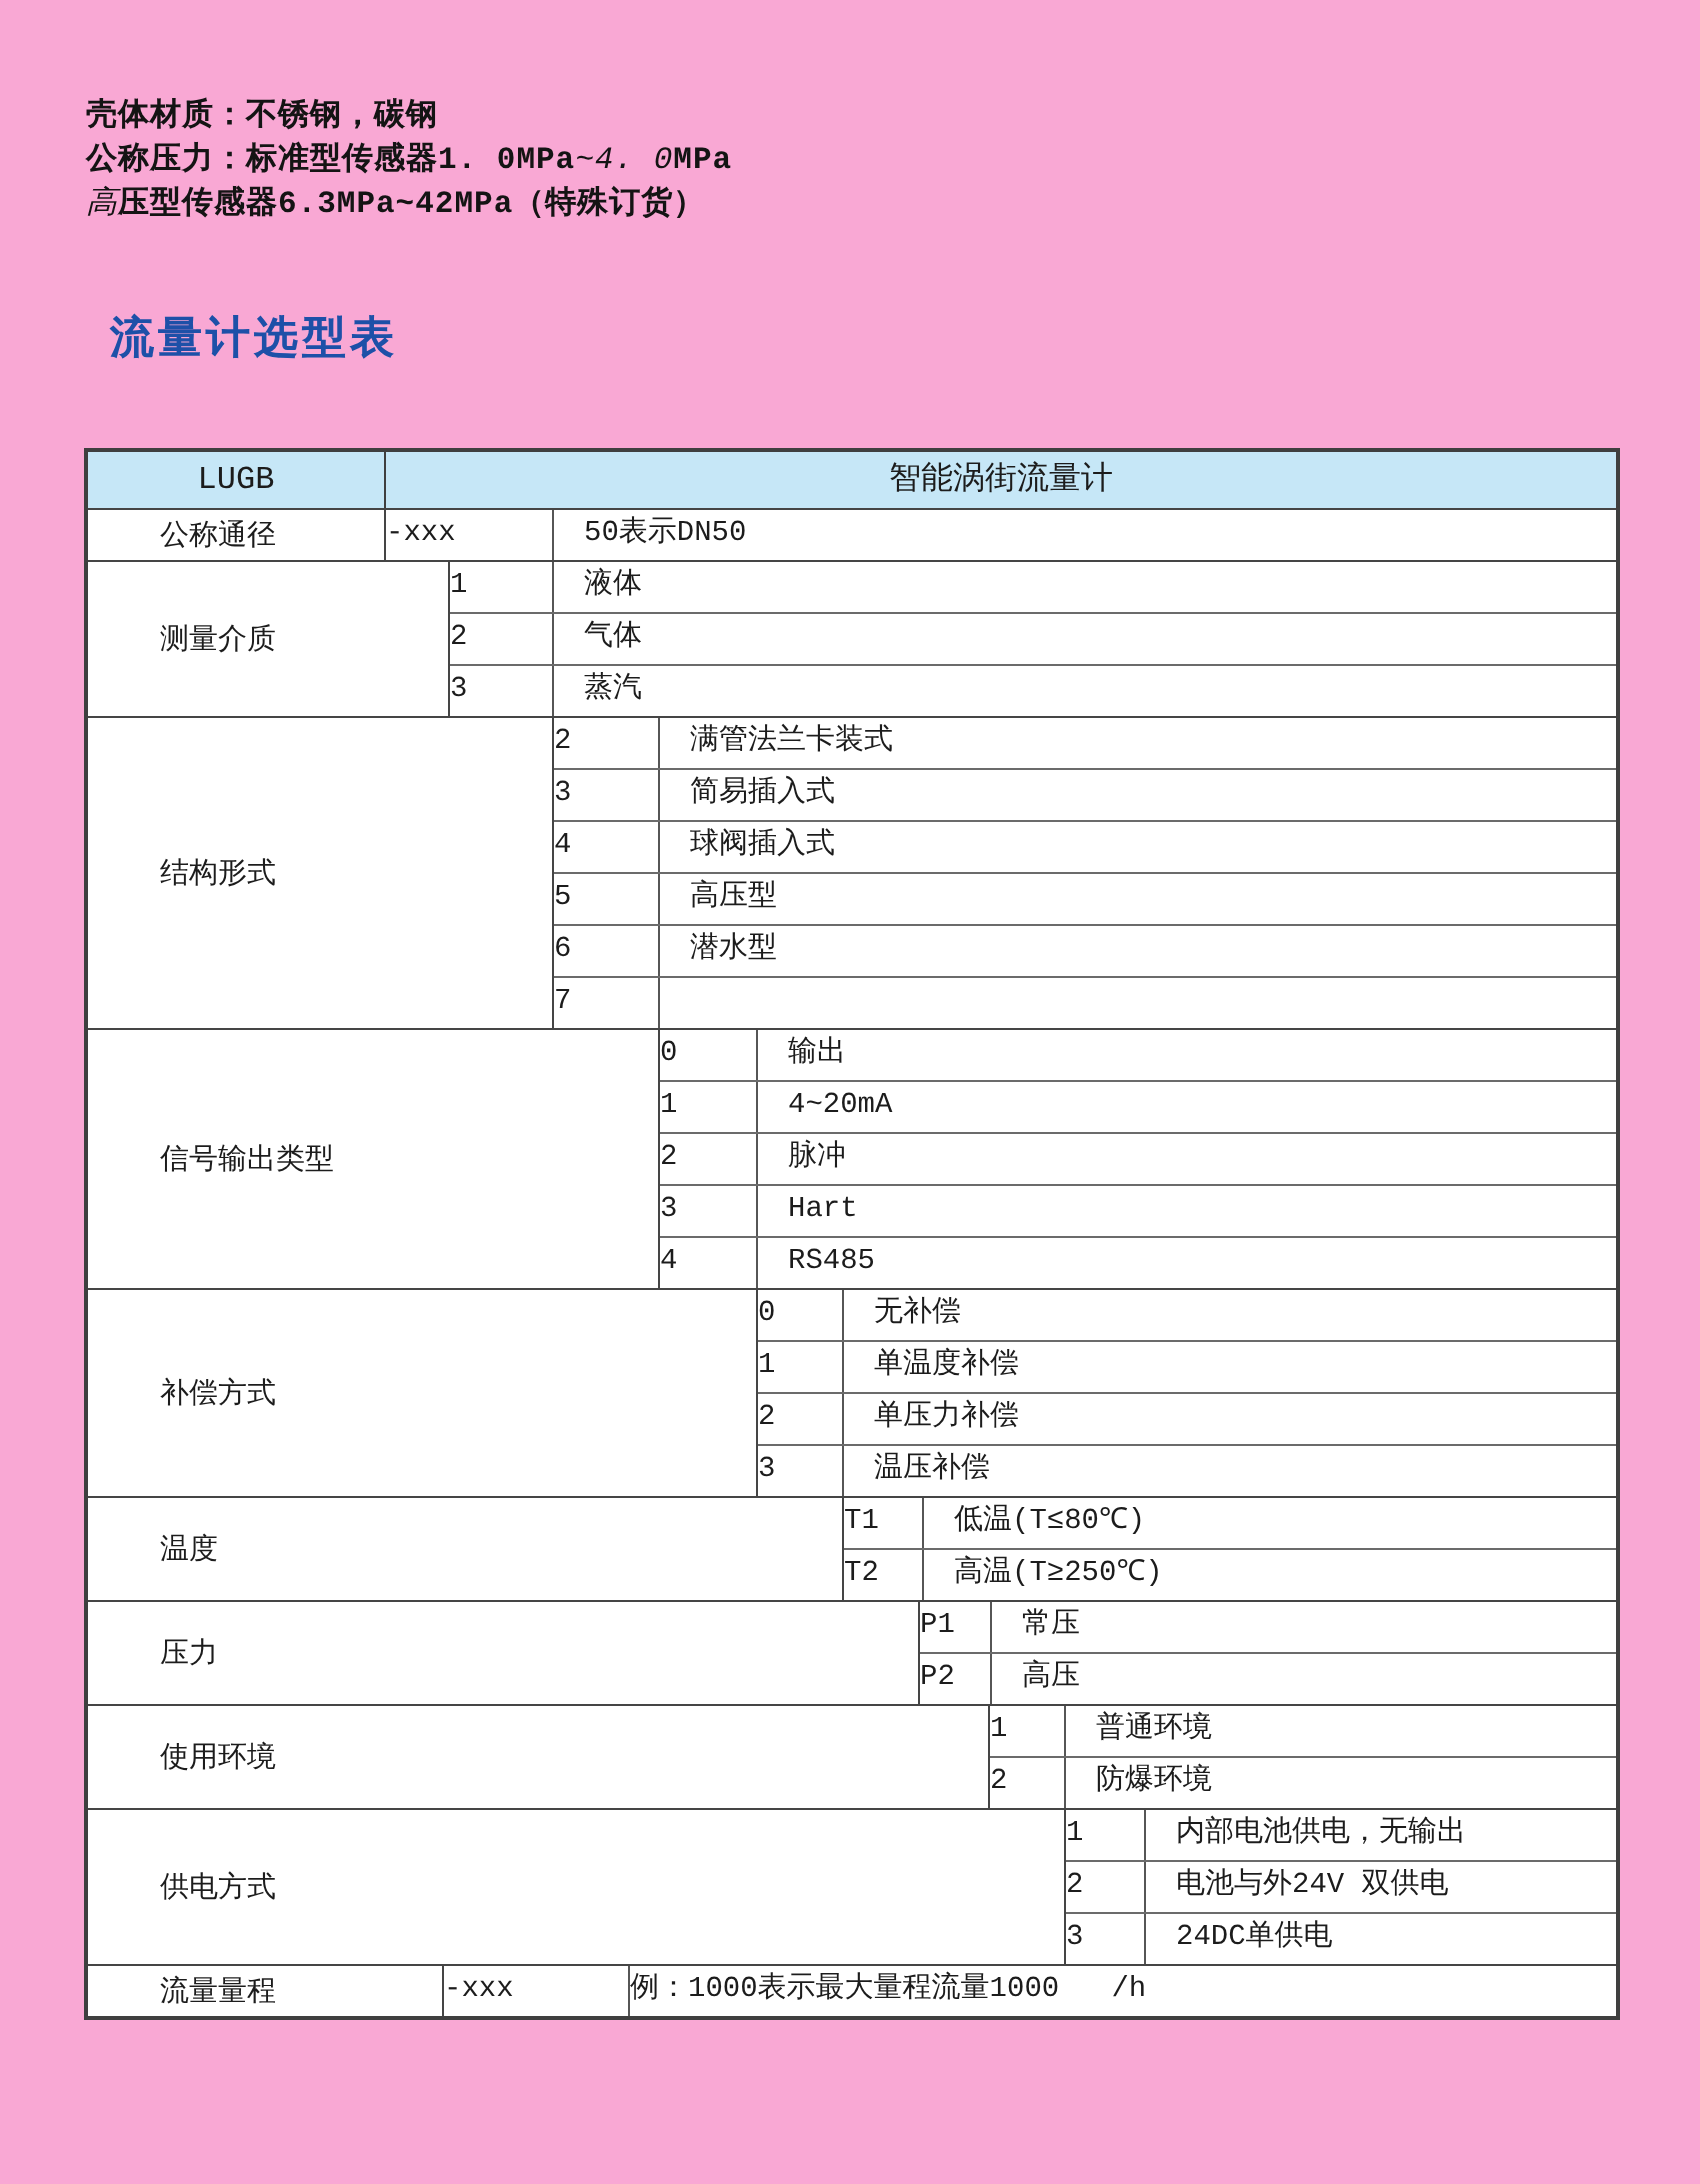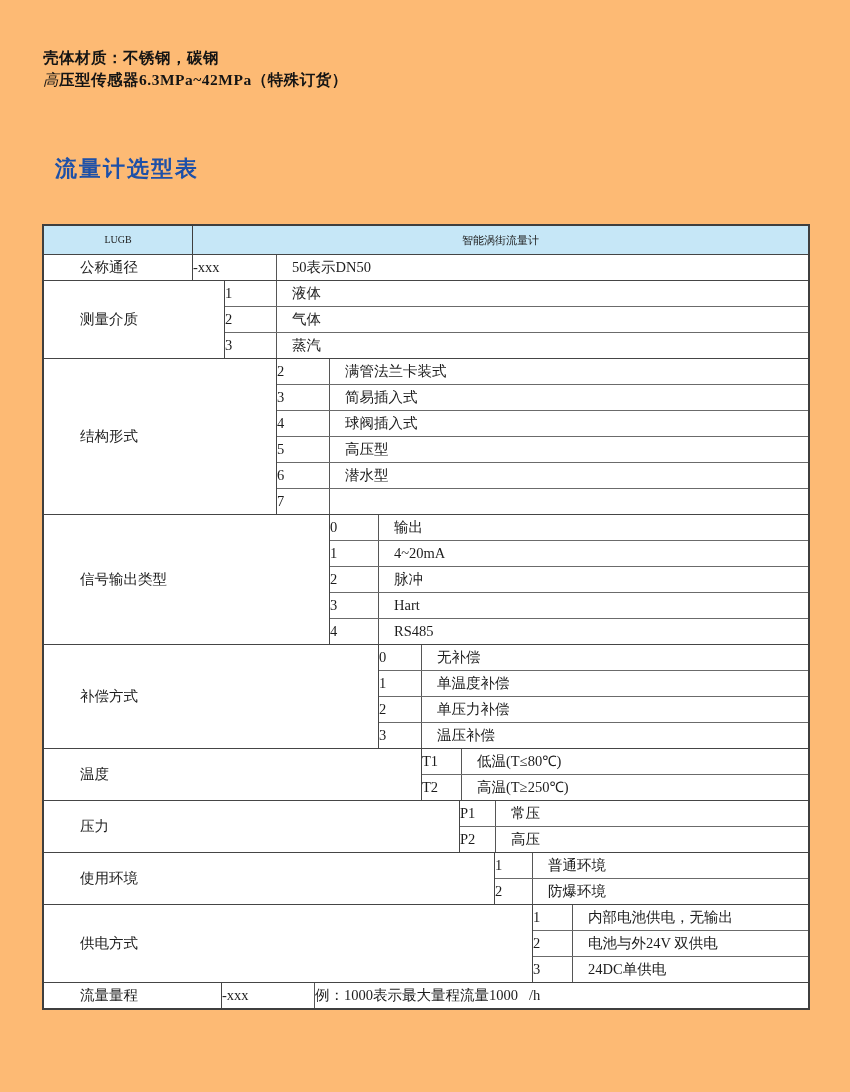--- a/index.html
+++ b/index.html
@@ -1,47 +1,48 @@
 <!DOCTYPE html>
 <html><head>
 <meta charset="utf-8">
 <style>
   html,body{margin:0;padding:0;background:#ffffff;}
-  .page{position:relative;width:850px;height:1092px;background:#fdba74;overflow:hidden;
-        font-family:Liberation Serif, serif;color:#1c1c1c;}
+  .page{position:relative;width:850px;height:1092px;background:#f9a8d4;overflow:hidden;
+        font-family:Liberation Mono, monospace;color:#1c1c1c;}
   
   .info{position:absolute;left:43px;top:47px;}
   .info-line{font-size:15.5px;font-weight:700;line-height:22px;color:#141414;letter-spacing:0.5px;white-space:pre;}
   .scan-italic{font-style:italic;font-weight:500;}
   
   .heading{position:absolute;left:55px;top:154px;margin:0;font-size:22px;font-weight:700;
            color:#1d50a8;letter-spacing:2px;}
   
   .seltable{position:absolute;left:42px;top:224px;width:768px;box-sizing:border-box;
             border:2px solid #3f3f3f;background:#fff;font-size:14.5px;}
   .thead{display:flex;height:28px;line-height:28px;background:#c6e7f7;}
-  .th-model{width:149px;box-sizing:border-box;border-right:1px solid #3f3f3f;text-align:center;font-size:10px;}
-  .th-prod{flex:1;text-align:center;font-size:11px;}
+  .th-model{width:149px;box-sizing:border-box;border-right:1px solid #3f3f3f;text-align:center;font-size:16px;}
+  .th-prod{flex:1;text-align:center;font-size:16px;}
   .section{display:flex;border-top:1px solid #454545;}
   .sec-label{width:var(--lw);box-sizing:border-box;border-right:1px solid #454545;
              display:flex;align-items:center;padding-left:36px;}
   .sec-rows{flex:1;display:flex;flex-direction:column;}
   .trow{display:flex;height:25px;line-height:25px;}
   .trow + .trow{border-top:1px solid #6b6b6b;}
   .code{width:var(--cw);box-sizing:border-box;border-right:1px solid #565656;}
   .desc{flex:1;padding-left:15px;white-space:pre;overflow:hidden;}
   .right-desc .desc{text-align:left;padding-right:48px;padding-left:0;}
 </style>
 </head>
 <body>
 
 <div class="page">
 
   <div class="info">
     <div class="info-line">壳体材质：不锈钢，碳钢</div>
+    <div class="info-line"><span>公称压力：标准型传感器1. 0MPa</span><span class="scan-italic">~4. 0</span><span>MPa</span></div>
     <div class="info-line"><span class="scan-italic">高</span><span>压型传感器6.3MPa~42MPa（特殊订货）</span></div>
   </div>
 
   <h2 class="heading">流量计选型表</h2>
 
   <div class="seltable">
 
     <div class="thead">
       <div class="th-model">LUGB</div>
       <div class="th-prod">智能涡街流量计</div>

